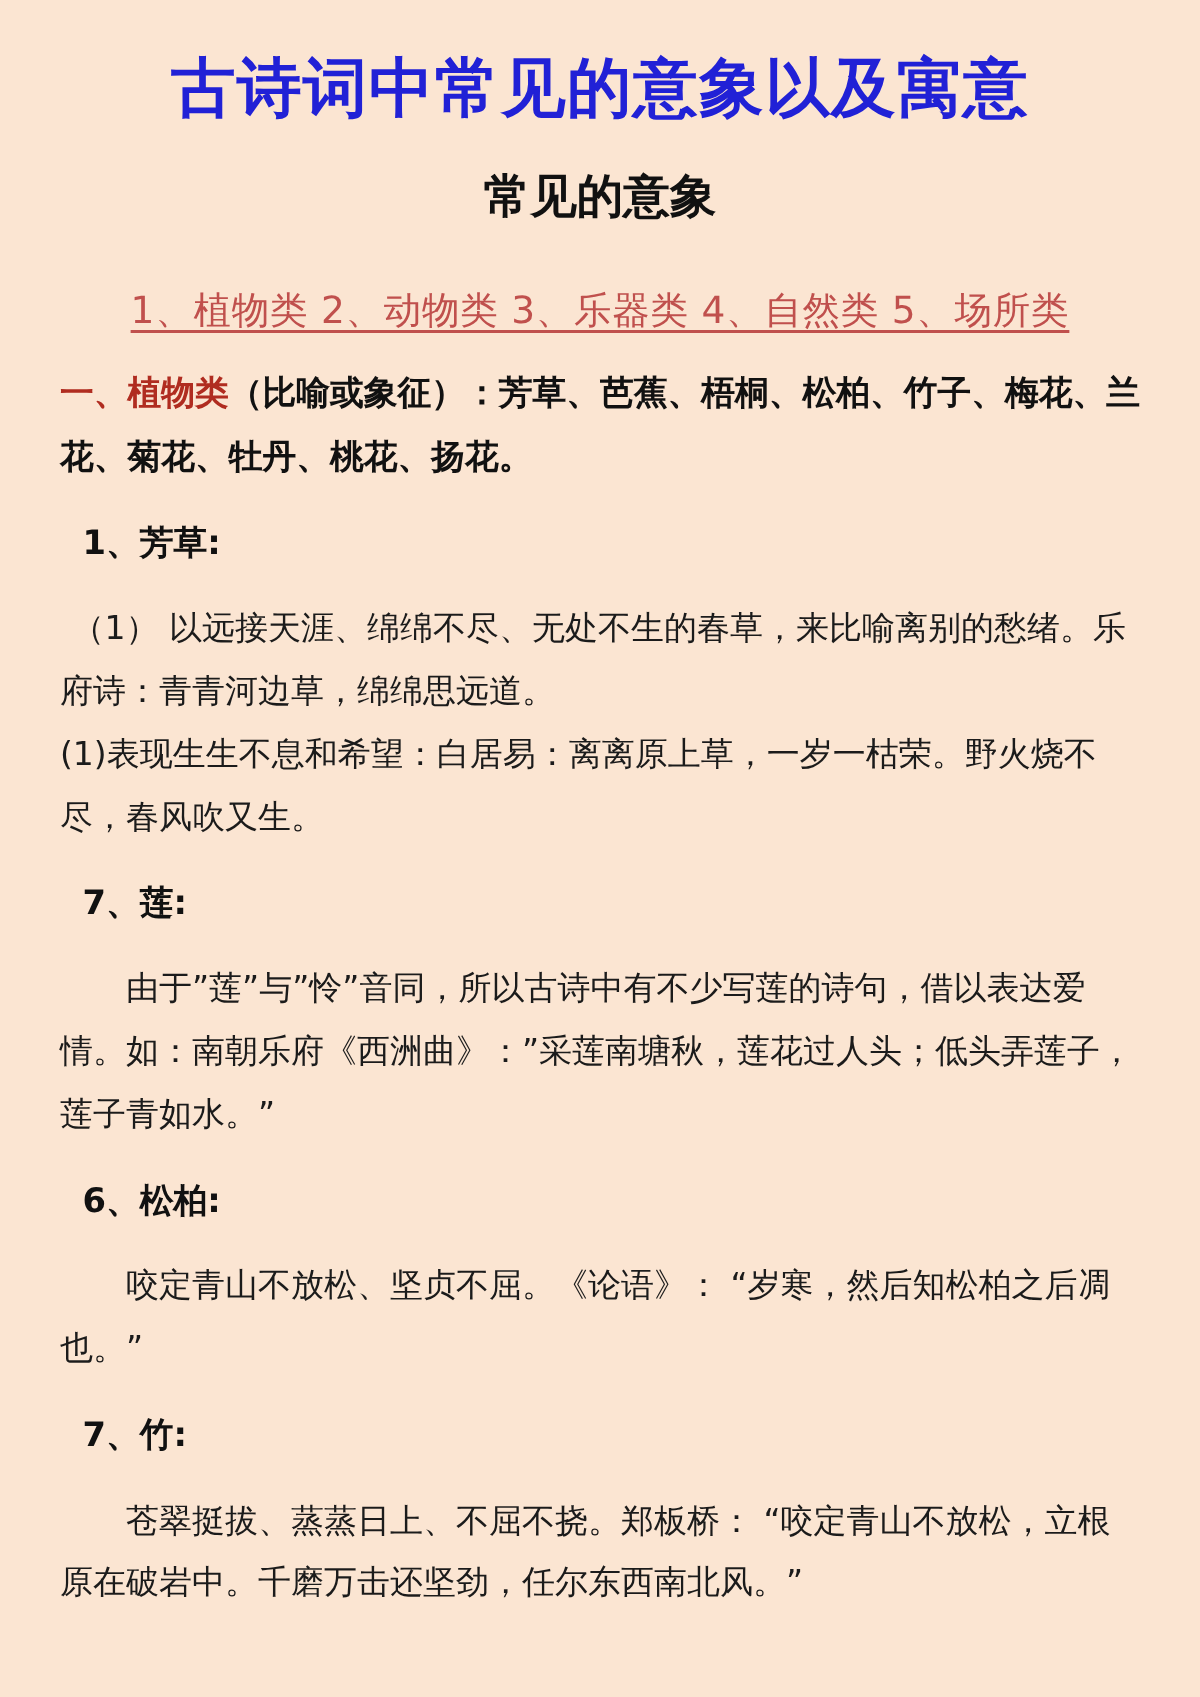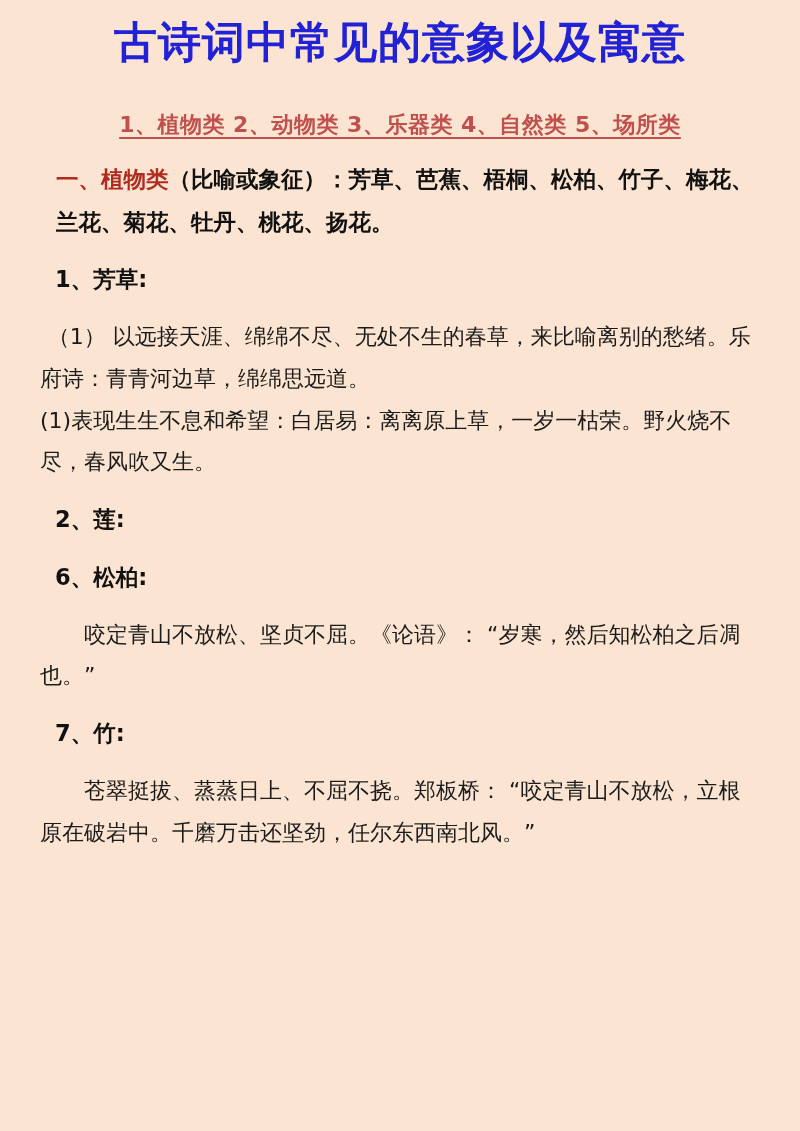--- a/index.html
+++ b/index.html
@@ -10,51 +10,51 @@
     font-family: "DejaVu Sans", "Liberation Sans", sans-serif;
     color: #1b1b1b;
     -webkit-font-smoothing: antialiased;
   }
   .doc {
     box-sizing: border-box;
     width: 800px;
     padding: 16px 40px 10px 40px;
   }
   .title {
-    margin: 0;
+    margin: 17px;
     font-size: 43px;
     line-height: 1.25;
     font-weight: 900;
     text-align: center;
     color: #2121d6;
     letter-spacing: 1px;
   }
   .subtitle {
     margin: 26px 0 0 0;
     font-size: 31px;
     line-height: 1.2;
     font-weight: 900;
     text-align: center;
     color: #111111;
   }
   .nav {
     margin-top: 40px;
     text-align: center;
   }
   .nav-inner {
-    font-size: 22px;
-    font-weight: 700;
+    font-size: 25px;
+    font-weight: 400;
     color: #c0504d;
     text-decoration: underline;
     text-decoration-thickness: 2px;
     text-underline-offset: 5px;
     letter-spacing: 0.5px;
   }
   .lead {
-    margin: 18px 0 0 16px;
+    margin: 18px 0 0 0;
     font-size: 22.5px;
     line-height: 1.9;
     font-weight: 700;
     color: #111111;
   }
   .lead .red { color: #b02c20; }
   .block-heading {
     margin: 15px;
     font-size: 22.5px;
     line-height: 1.9;
@@ -72,32 +72,34 @@
   .indent-none  { text-indent: 0; }
   .indent-em2   { text-indent: 2em; }
 </style>
 </head>
 <body>
 
 <div class="doc">
 
   <h1 class="title">古诗词中常见的意象以及寓意</h1>
 
+  <h2 class="subtitle">常见的意象</h2>
 
   <div class="nav">
     <span class="nav-inner">1、植物类 2、动物类 3、乐器类 4、自然类 5、场所类</span>
   </div>
 
   <p class="lead"><span class="red">一、植物类</span><span>（比喻或象征）：芳草、芭蕉、梧桐、松柏、竹子、梅花、兰花、菊花、牡丹、桃花、扬花。</span></p>
 
   <p class="block-heading">1、芳草:</p>
   <p class="block-para indent-small">（1） 以远接天涯、绵绵不尽、无处不生的春草，来比喻离别的愁绪。乐府诗：青青河边草，绵绵思远道。</p>
   <p class="block-para indent-none">(1)表现生生不息和希望：白居易：离离原上草，一岁一枯荣。野火烧不尽，春风吹又生。</p>
 
-  <p class="block-heading">2、莲:</p>
+  <p class="block-heading">7、莲:</p>
+  <p class="block-para indent-em2">由于”莲”与”怜”音同，所以古诗中有不少写莲的诗句，借以表达爱情。如：南朝乐府《西洲曲》：”采莲南塘秋，莲花过人头；低头弄莲子，莲子青如水。”</p>
 
 
   <p class="block-heading">6、松柏:</p>
   <p class="block-para indent-em2">咬定青山不放松、坚贞不屈。《论语》： “岁寒，然后知松柏之后凋也。”</p>
 
   <p class="block-heading">7、竹:</p>
   <p class="block-para indent-em2">苍翠挺拔、蒸蒸日上、不屈不挠。郑板桥： “咬定青山不放松，立根原在破岩中。千磨万击还坚劲，任尔东西南北风。”</p>
 
 </div>
 

